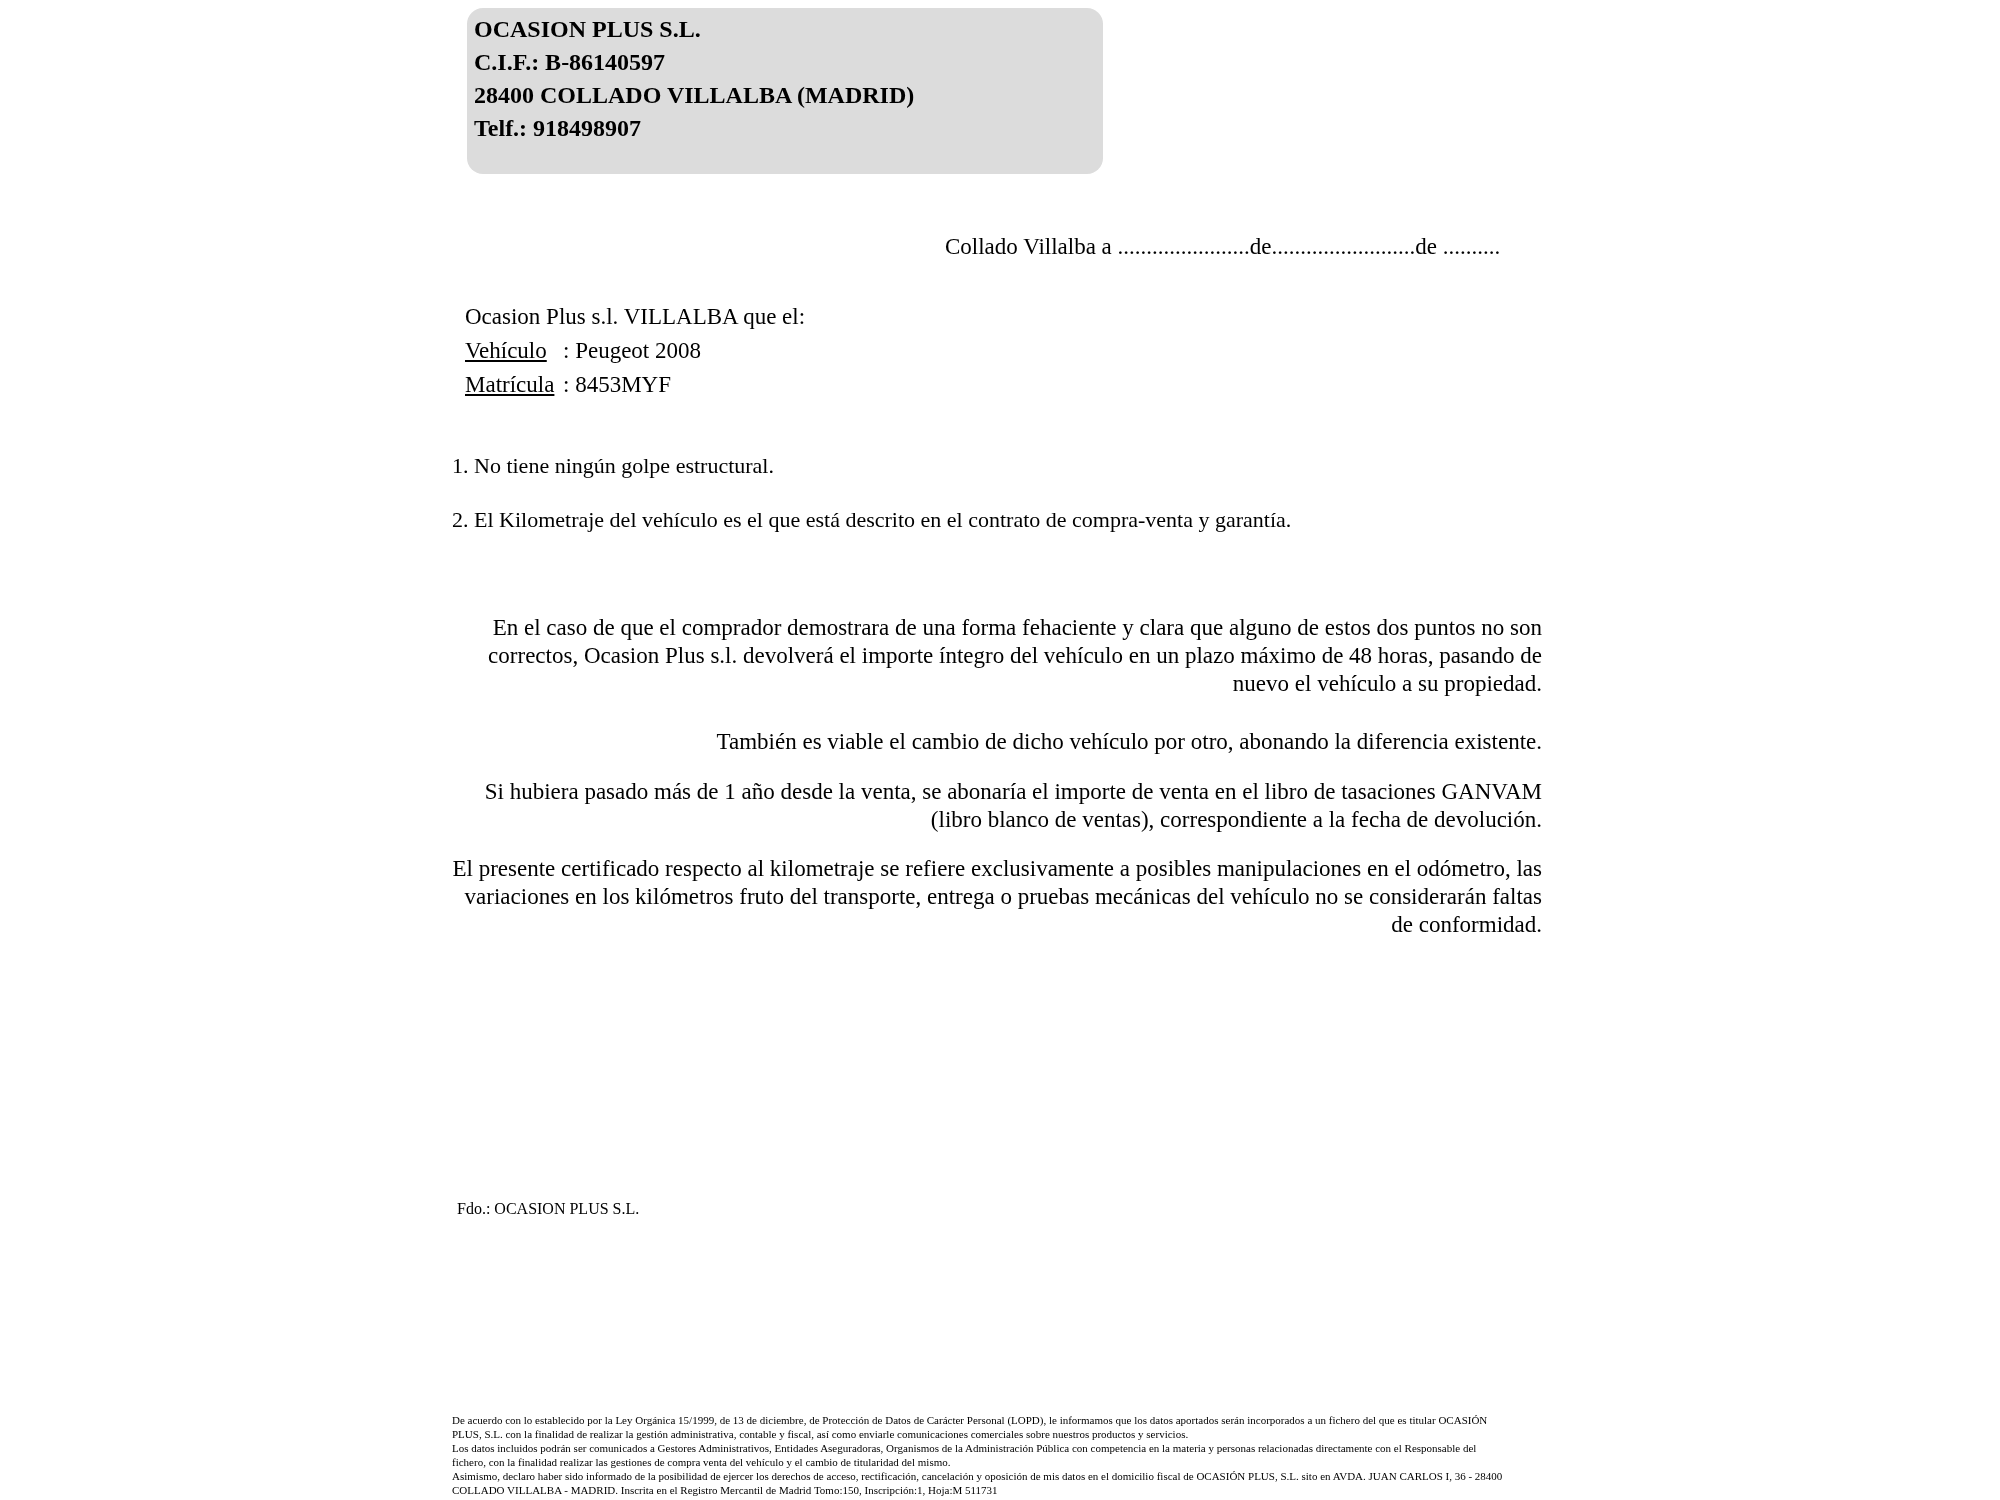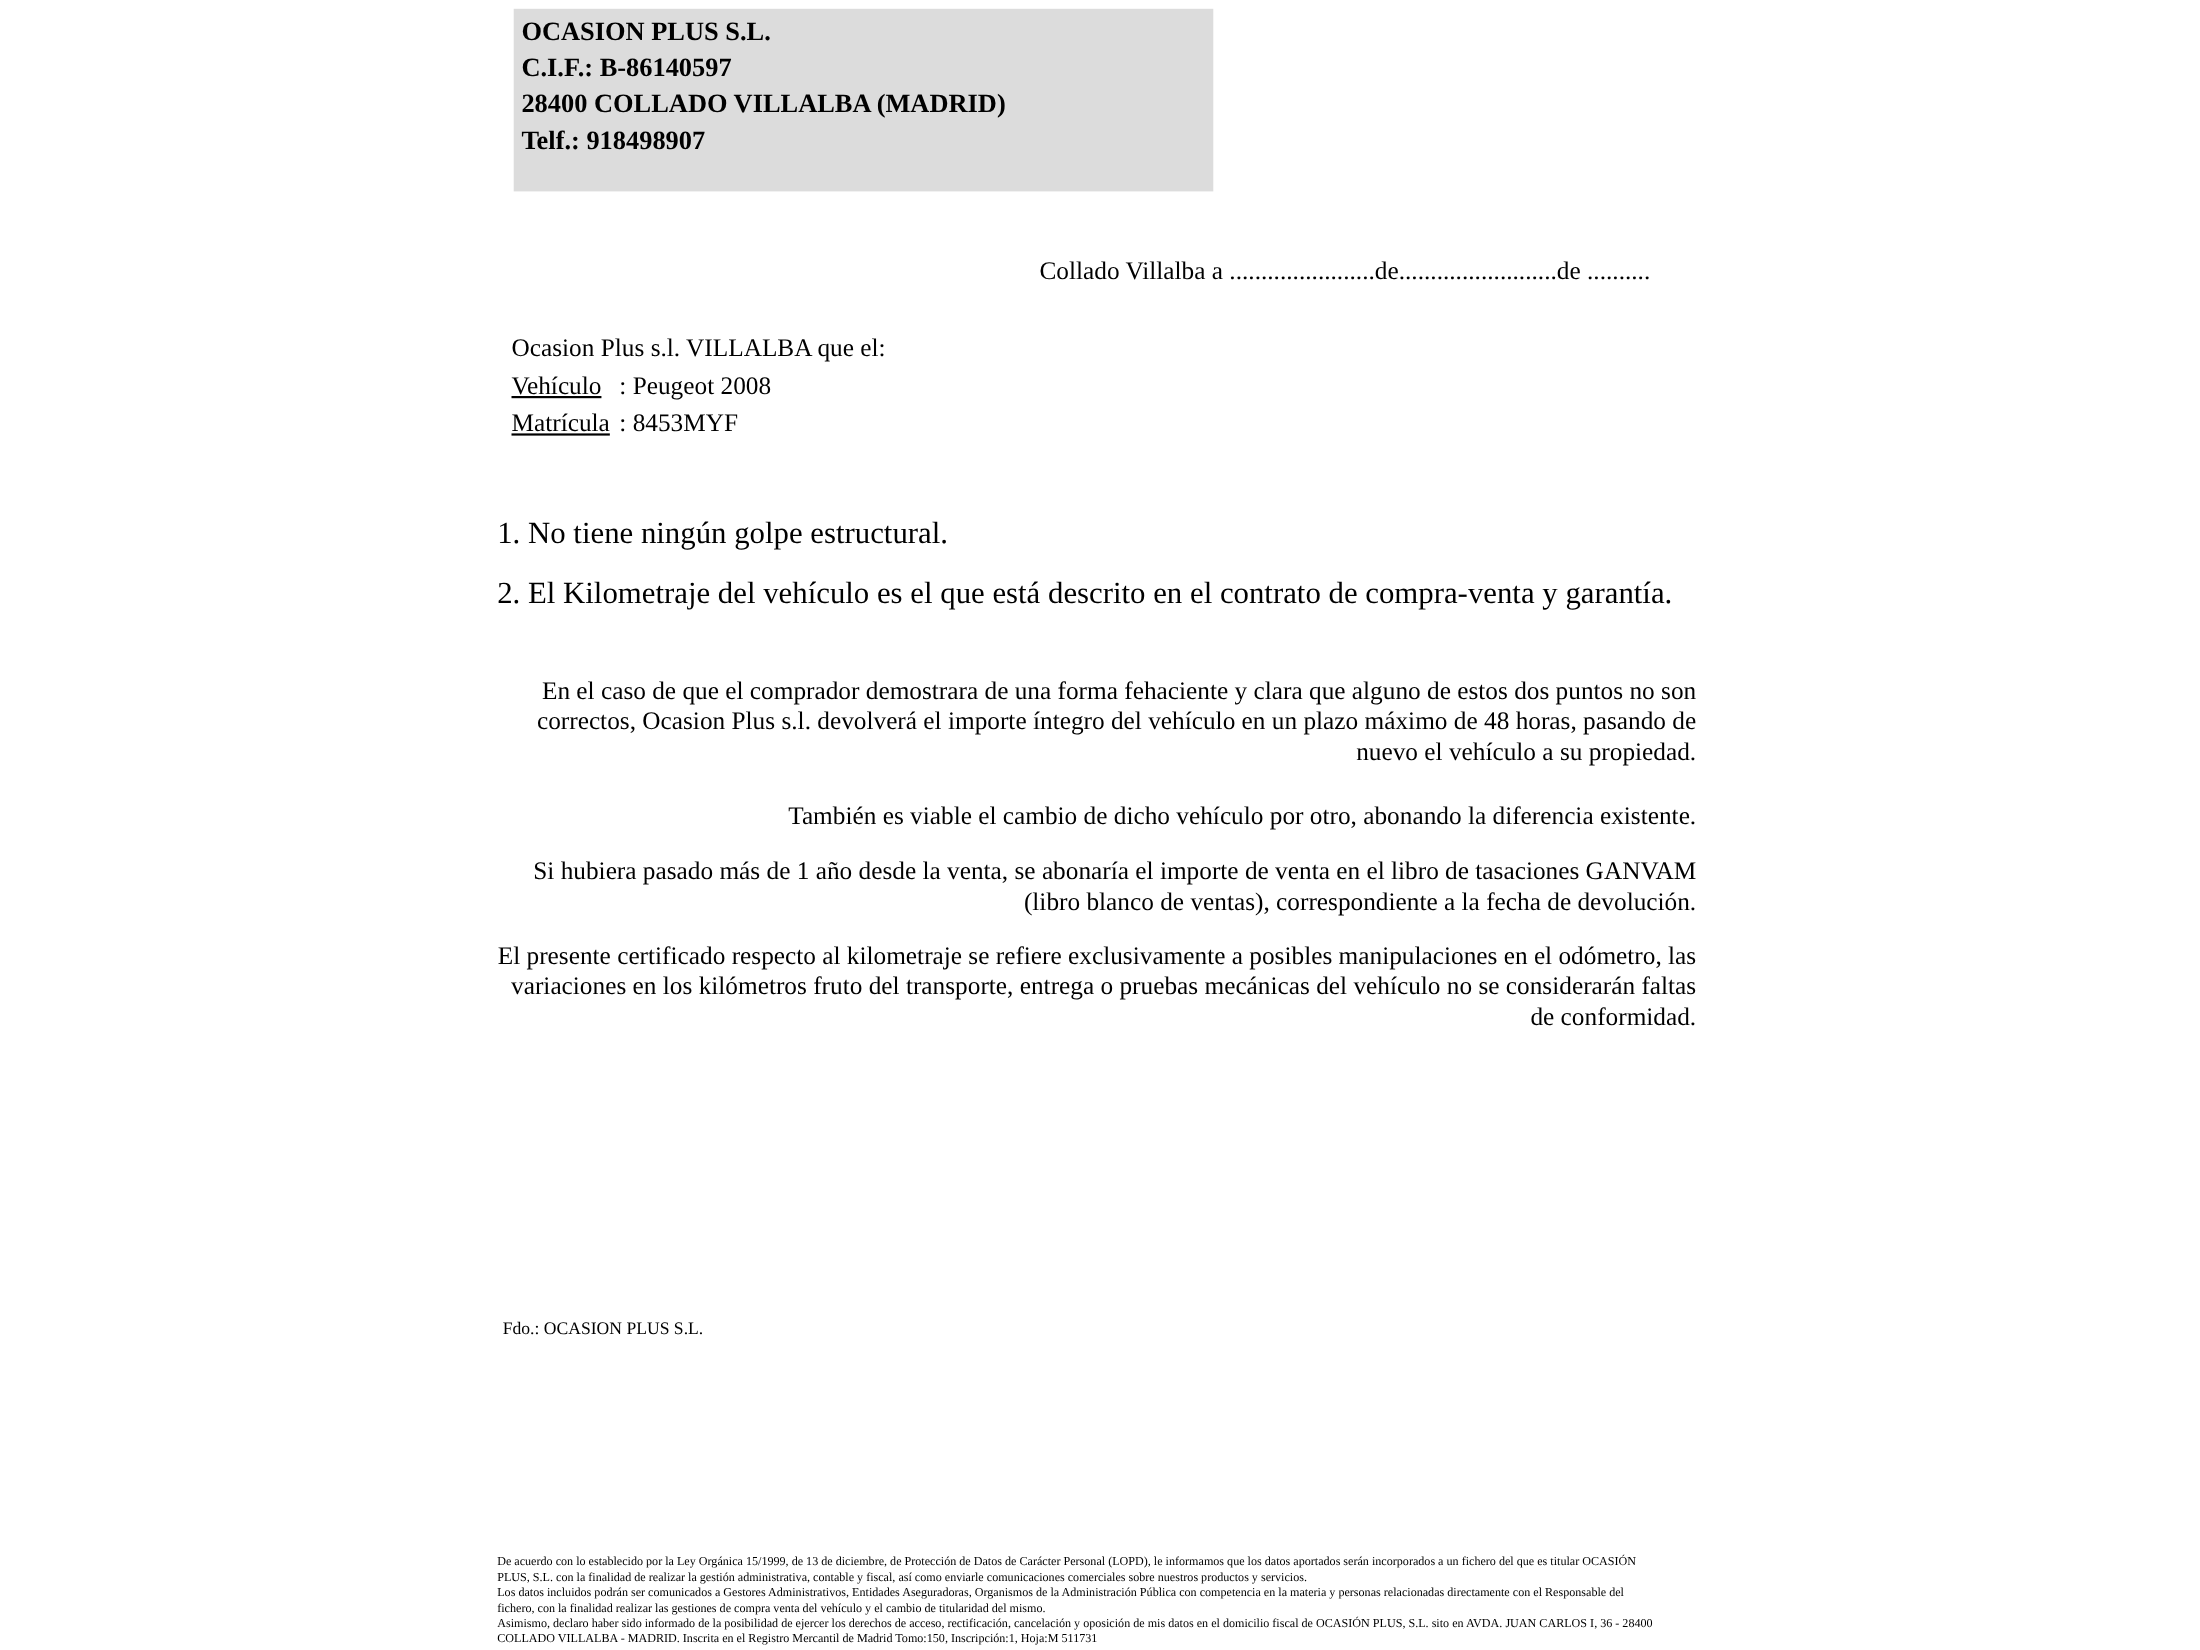--- a/index.html
+++ b/index.html
@@ -1,15 +1,15 @@
 <!DOCTYPE html>
 <html><head>
 <meta charset="utf-8">
 <style>
-  * { margin: 0; padding: 0; box-sizing: border-box; }
+  * { margin: 0; padding: 0; box-sizing: border-box; border-radius: 16px; }
   html, body { background: #ffffff; }
   body {
     font-family: "Liberation Serif", "DejaVu Serif", serif;
     color: #000000;
   }
   .page {
     position: relative;
     width: 2000px;
     height: 1500px;
     background: #ffffff;
@@ -51,24 +51,23 @@
   .certify .row { white-space: nowrap; }
   .certify .lbl {
     display: inline-block;
     width: 98px;
   }
   .certify .lbl span { text-decoration: underline; }
 
   
   .clause {
     left: 452px;
-    font-size: 28px;
+    font-size: 22px;
     line-height: 28px;
     width: 1090px;
-    margin-top: 20px;
   }
   .clause-1 { top: 452px; }
   .clause-2 { top: 506px; }
 
   
   .para {
     left: 450px;
     width: 1092px;
     font-size: 23px;
     line-height: 28px;

